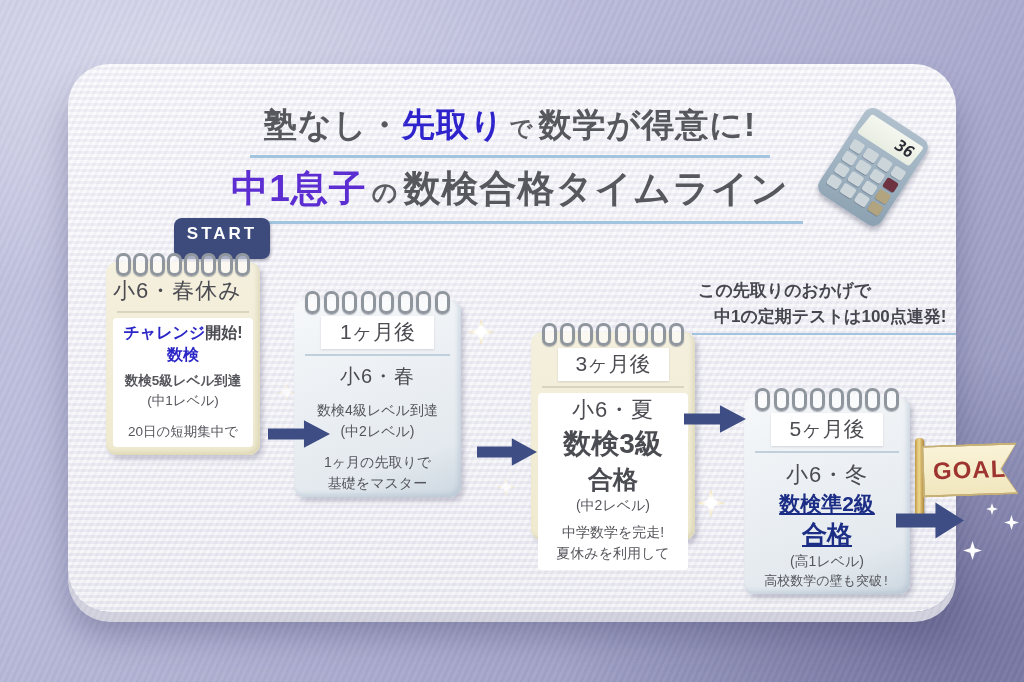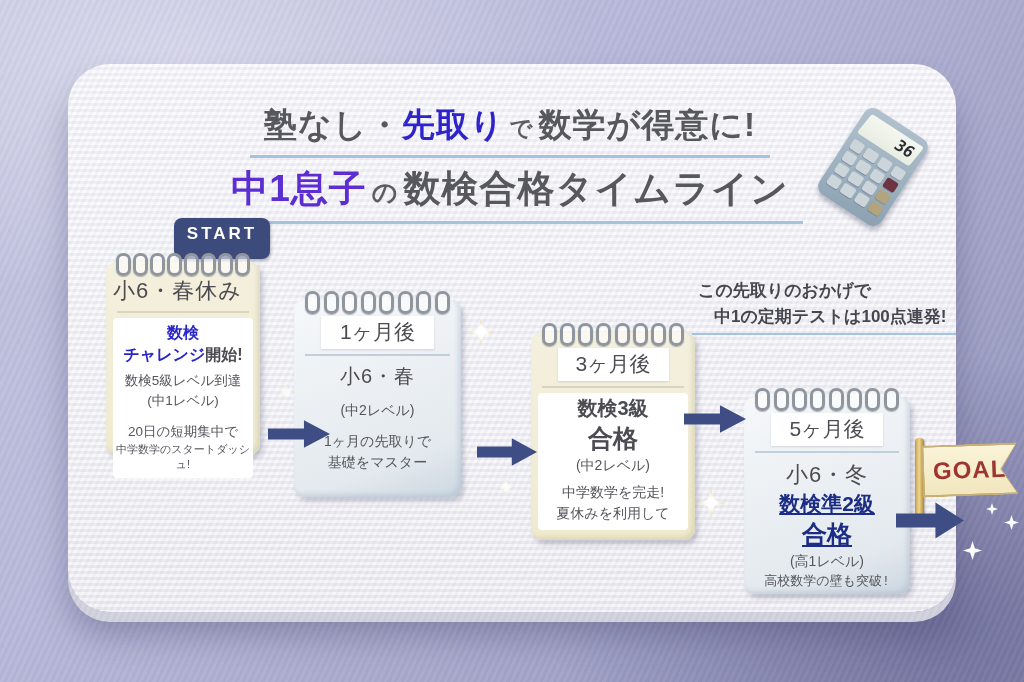--- a/index.html
+++ b/index.html
@@ -55,21 +55,21 @@
     box-shadow:3px 4px 5px rgba(90,90,120,.30), inset -3px -3px 4px rgba(160,180,200,.40);}
   .rings{position:absolute;left:8px;right:8px;top:-9px;display:flex;justify-content:space-evenly;}
   .ring{width:9px;height:17px;border:3px solid #8f969e;border-radius:7px;background:rgba(255,255,255,.55);
     box-shadow:0 1px 1px rgba(80,80,100,.4);}
   .card .inner{background:#ffffff;border-radius:4px;text-align:center;}
   .tabBox{background:#fff;margin:2px auto 0;width:74%;text-align:center;font-size:21px;color:#4c4c52;
     font-weight:500;padding:2px 0 3px;box-shadow:0 1px 2px rgba(120,120,140,.25);}
   .hr-c{border:none;border-top:2px solid #d9d4bd;margin:5px 4px;}
   .hr-b{border:none;border-top:2px solid #bfd0dc;margin:5px 4px;}
   .card .head{font-size:22px;color:#4c4c52;font-weight:400;letter-spacing:1px;}
-  .card .big{font-size:20px;font-weight:700;color:#4b4b52;line-height:1.35;text-align:center;}
+  .card .big{font-size:28px;font-weight:700;color:#4b4b52;line-height:1.35;text-align:center;}
   .card .big2{font-size:25px;font-weight:700;color:#4b4b52;line-height:1.3;text-align:center;}
   .card .navy{color:#1c2d86;text-decoration:underline;}
   .card .blue{color:#2a25c6;}
   .card .body{font-size:14px;color:#55555c;line-height:1.5;text-align:center;}
   .card .tiny{font-size:11px;color:#55555c;line-height:1.4;text-align:center;}
   .gap6{height:6px;}.gap10{height:10px;}
   
   .arrow{position:absolute;background:#3e4e85;z-index:5;
     clip-path:polygon(0% 32%,58% 32%,58% 4%,100% 50%,58% 96%,58% 68%,0% 68%);}
   
@@ -141,30 +141,29 @@
         <span class="ring"></span>
         <span class="ring"></span>
         <span class="ring"></span>
         <span class="ring"></span>
         <span class="ring"></span>
         <span class="ring"></span>
       </div>
     <div class="head">小6・春休み</div>
     <hr class="hr-c">
     <div class="inner" style="padding:4px 2px 5px;">
-      <div class="big blue" style="font-size:16px;">数検</div>
       <div class="big" style="font-size:16px;">
         <span class="blue">チャレンジ</span><span>開始!</span>
       </div>
+      <div class="big blue" style="font-size:16px;">数検</div>
       <div class="gap6"></div>
-      <div class="body" style="font-size:13.5px;">数検5級レベル到達</div>
+      <div class="body" style="font-size:13.5px;font-weight:bold;">数検5級レベル到達</div>
       <div class="body" style="font-size:13.5px;">(中1レベル)</div>
       <div class="gap10"></div>
       <div class="body" style="font-size:13.5px;">20日の短期集中で</div>
-      <div class="tiny">中学数学のスタートダッシュ!</div>
     </div>
   </div>
 
   <div class="arrow" style="left:268px;top:419px;width:62px;height:30px;"></div>
 
   <div class="card bluegray" style="left:294px;top:300px;width:167px;height:197px;">
     <div class="rings">
         <span class="ring"></span>
         <span class="ring"></span>
         <span class="ring"></span>
@@ -172,20 +171,21 @@
         <span class="ring"></span>
         <span class="ring"></span>
         <span class="ring"></span>
         <span class="ring"></span>
       </div>
     <div class="tabBox">1ヶ月後</div>
     <hr class="hr-b">
     <div class="inner" style="padding:2px 2px 6px;background:transparent;">
       <div class="head" style="font-size:20px;">小6・春</div>
       <div class="gap10"></div>
+      <div class="body">数検4級レベル到達</div>
       <div class="body">(中2レベル)</div>
       <div class="gap10"></div>
       <div class="body">1ヶ月の先取りで</div>
       <div class="body">基礎をマスター</div>
     </div>
   </div>
 
   <div class="arrow" style="left:477px;top:437px;width:60px;height:30px;"></div>
 
   <div class="card cream" style="left:531px;top:332px;width:164px;height:208px;">
@@ -195,20 +195,21 @@
         <span class="ring"></span>
         <span class="ring"></span>
         <span class="ring"></span>
         <span class="ring"></span>
         <span class="ring"></span>
         <span class="ring"></span>
       </div>
     <div class="tabBox">3ヶ月後</div>
     <hr class="hr-c">
     <div class="inner" style="padding:2px 2px 6px;">
+      <div class="head">小6・夏</div>
       <div class="big">数検3級</div>
       <div class="big2">合格</div>
       <div class="body">(中2レベル)</div>
       <div class="gap6"></div>
       <div class="body">中学数学を完走!</div>
       <div class="body">夏休みを利用して</div>
     </div>
   </div>
 
   <div class="arrow" style="left:684px;top:404px;width:62px;height:30px;"></div>

